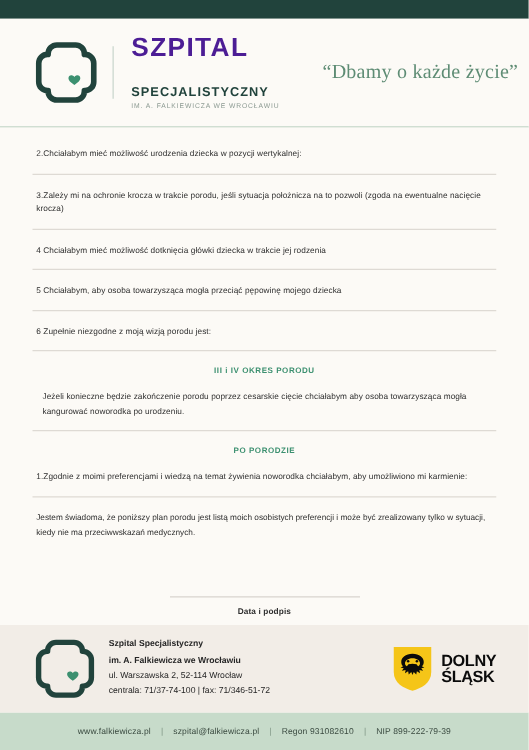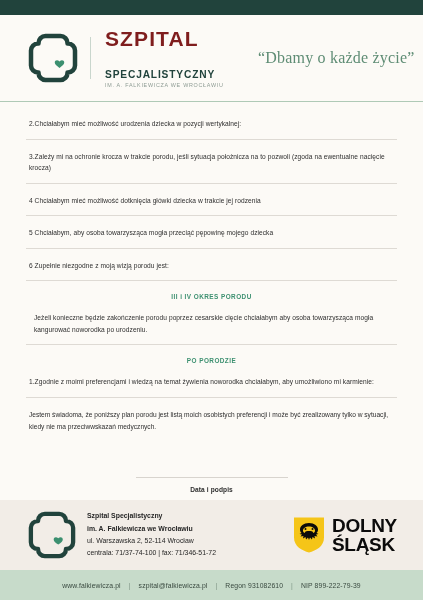--- a/index.html
+++ b/index.html
@@ -51,21 +51,21 @@
     width: 1px;
     height: 42px;
     background: #c9d6cd;
     margin: 0 4px 0 2px;
   }
   .brand-text { line-height: 1; padding-top: 1px; }
   .brand-l1 {
     font-size: 21px;
     font-weight: bold;
     letter-spacing: 1.1px;
-    color: #7f1d1d;
+    color: #4c1d95;
     line-height: 1.02;
   }
   .brand-l2 {
     font-size: 10.2px;
     font-weight: bold;
     letter-spacing: 0.85px;
     color: #21433C;
     margin-top: 20px;
     line-height: 1.05;
   }
@@ -173,21 +173,21 @@
     position: absolute;
     right: 26px;
     top: 50%;
     transform: translateY(-50%);
     display: flex;
     align-items: center;
     gap: 7px;
   }
   .ds-shield { width: 32px; height: 37px; display: block; }
   .ds-text {
-    font-size: 19px;
+    font-size: 13px;
     font-weight: bold;
     line-height: 0.96;
     letter-spacing: -0.3px;
     color: #0b0b0b;
   }
 
   .contactbar {
     flex: 0 0 auto;
     height: 30px;
     background: #C7DBCA;

